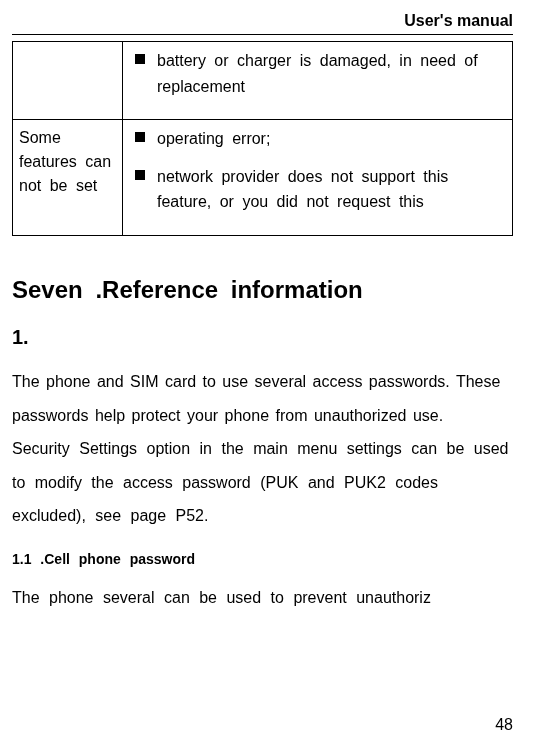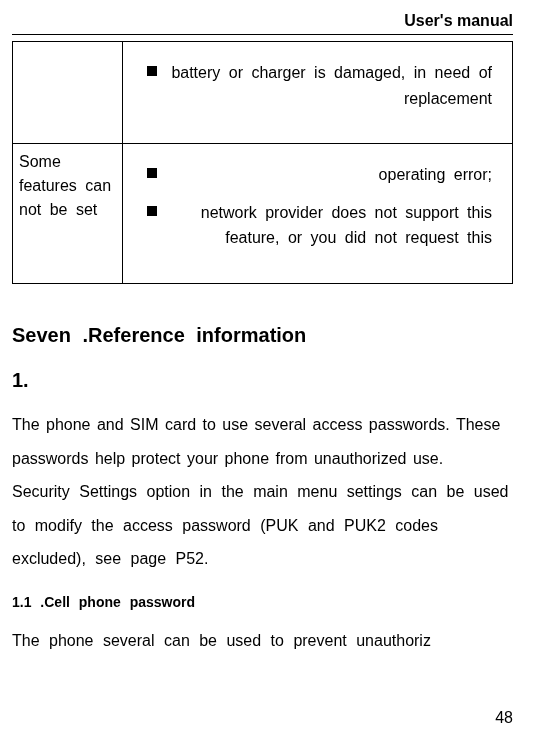--- a/index.html
+++ b/index.html
@@ -33,42 +33,41 @@
     }
     td.left {
       width: 110px;
       word-spacing: 4px;
       line-height: 1.5;
       padding-left: 6px;
     }
     ul.bulleted {
       list-style: none;
       padding: 0;
-      margin: 12px;
-      text-align: right;
+      margin: 0;
     }
     ul.bulleted li {
       position: relative;
       padding-left: 26px;
       line-height: 1.6;
       word-spacing: 4px;
       margin-bottom: 12px;
     }
     ul.bulleted li:last-child { margin-bottom: 0; }
     ul.bulleted li::before {
       content: "";
       position: absolute;
       left: 4px;
       top: 6px;
       width: 10px;
       height: 10px;
       background: #000;
     }
     h1.section-title {
-      font-size: 20px;
+      font-size: 24px;
       font-weight: bold;
       word-spacing: 6px;
       margin-bottom: 22px;
     }
     h2.subsection {
       font-size: 20px;
       font-weight: bold;
       word-spacing: 8px;
       margin-bottom: 16px;
     }
@@ -83,21 +82,21 @@
       margin: 18px 0 14px 0;
     }
     p.body {
       font-size: 16px;
       line-height: 2.1;
       word-spacing: 2px;
     }
     p.body.wide { word-spacing: 5px; }
     .page-number {
       position: absolute;
-      bottom: 22px;
+      bottom: 15px;
       right: 20px;
       font-size: 16px;
     }
   </style>
 </head>
 <body>
 
 <div class="header">User's manual</div>
 
 <table>

